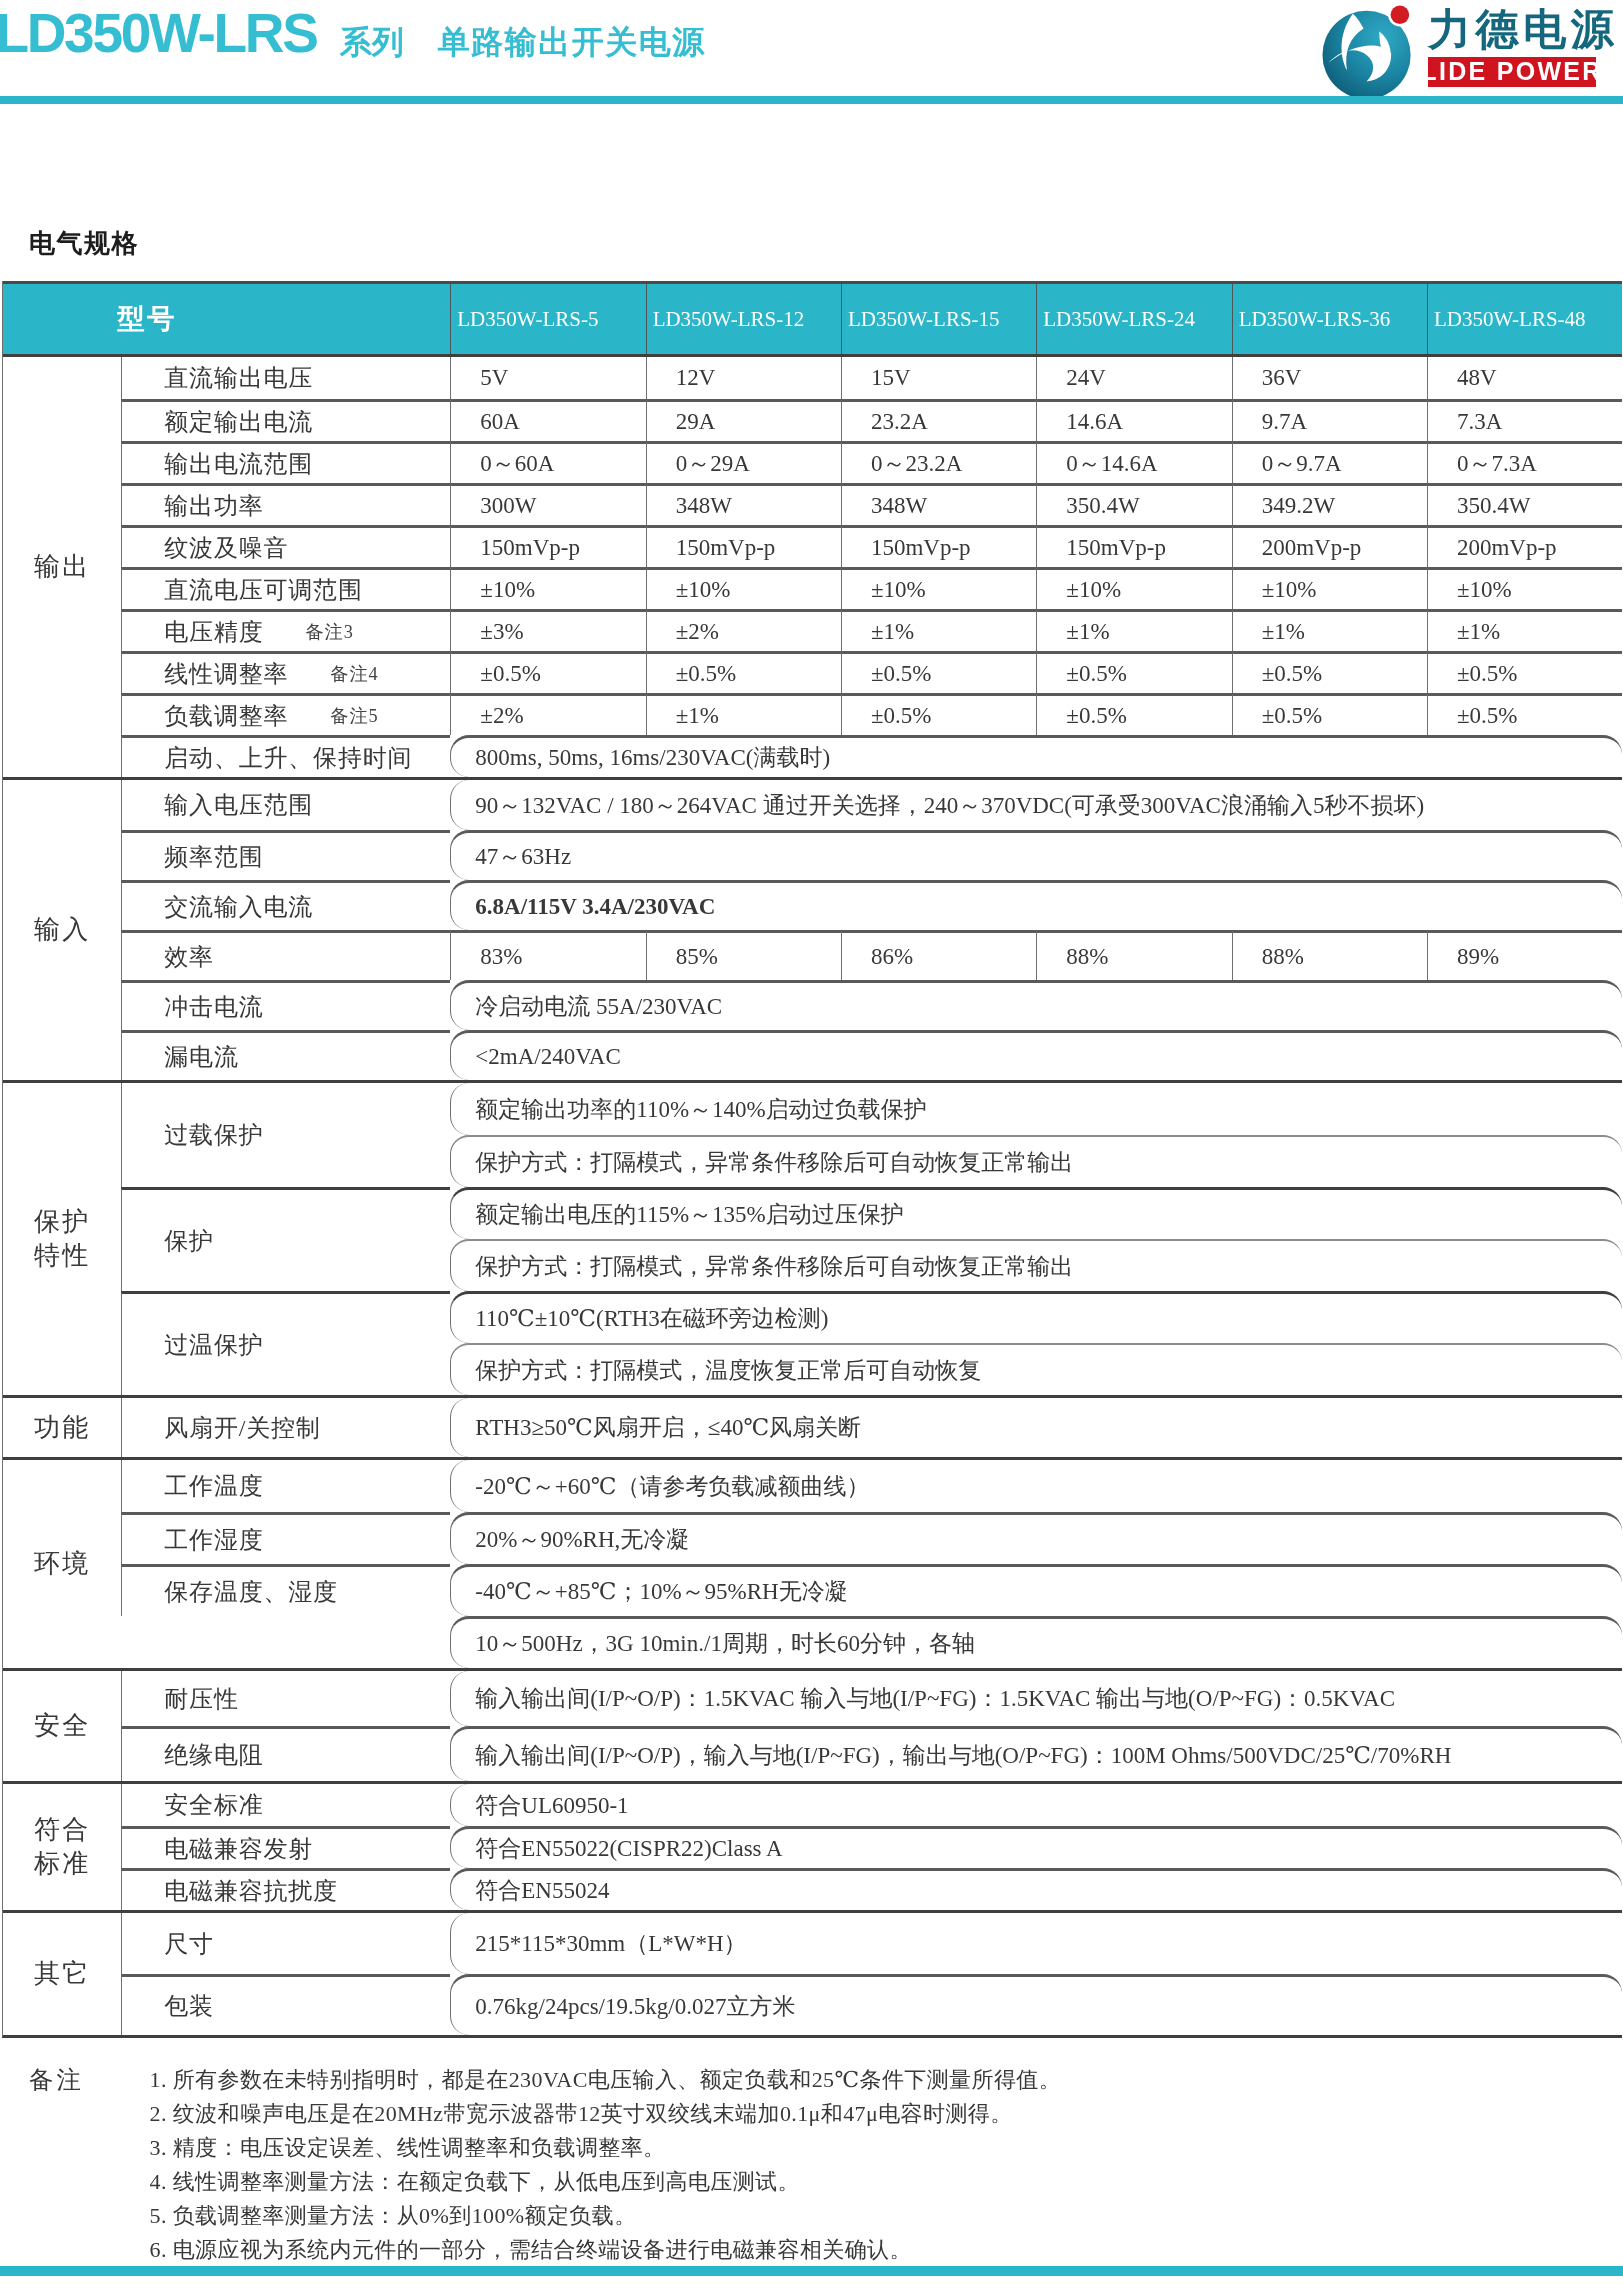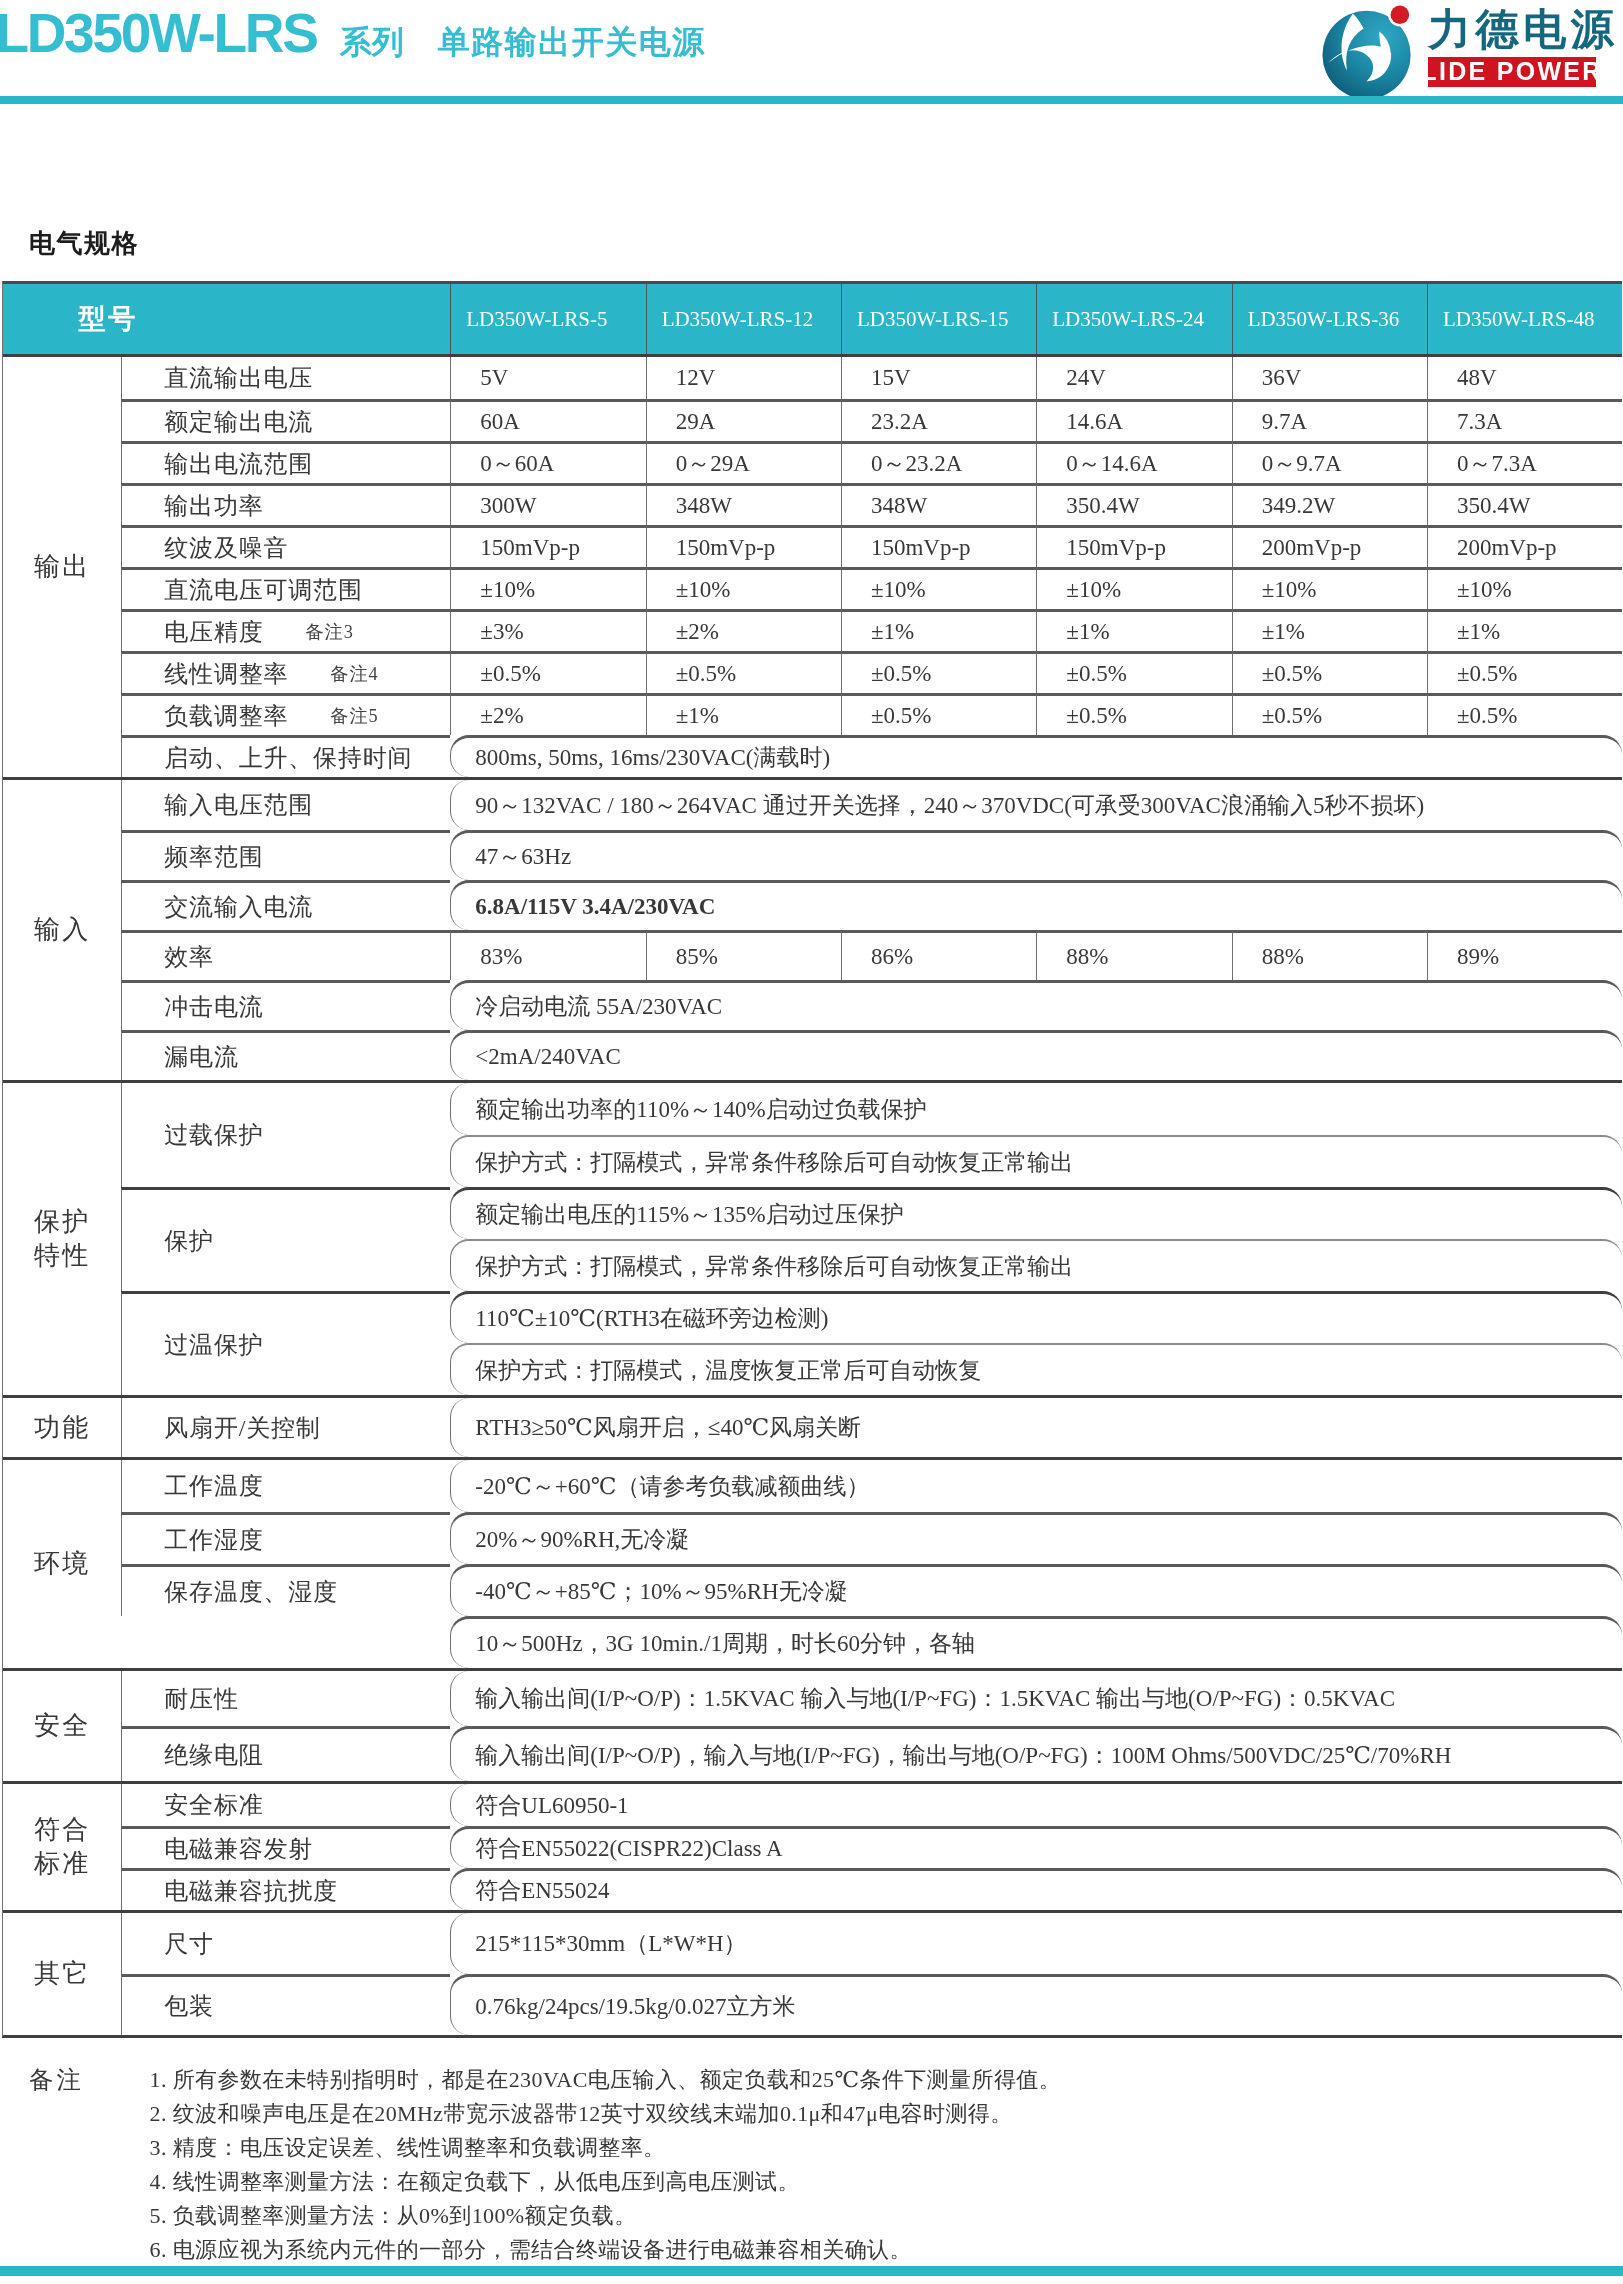--- a/index.html
+++ b/index.html
@@ -29,24 +29,24 @@
 
   .section-heading{position:absolute;left:29px;top:226px;
                    font-family:"Liberation Sans","DejaVu Sans",sans-serif;
                    font-weight:bold;font-size:26px;color:#1d1d1d;letter-spacing:1.5px;}
 
   
   .spec-table{position:absolute;left:2.3px;top:281px;width:1620px;
               border-left:1.5px solid #6f6f6f;border-bottom:3.8px solid #3f3f3f;box-sizing:border-box;}
   .thead{display:grid;grid-template-columns:447px repeat(6,1fr);height:70px;background:var(--accent);
          border-top:3.1px solid #4a4a4a;color:#fff;}
-  .hlabel{display:flex;align-items:center;padding-left:75px;
+  .hlabel{display:flex;align-items:center;padding-left:114px;
           font-family:"Liberation Sans","DejaVu Sans",sans-serif;font-weight:bold;font-size:27.5px;
           letter-spacing:2.3px;box-sizing:border-box;}
-  .mcell{display:flex;align-items:center;padding-left:15px;border-left:1.5px solid #4e5558;
+  .mcell{display:flex;align-items:center;padding-left:6px;border-left:1.5px solid #4e5558;
          font-size:21px;white-space:nowrap;box-sizing:border-box;}
 
   .sec{display:grid;grid-template-columns:118px 329px repeat(6,1fr);border-top:3.8px solid #3f3f3f;}
   .s0{grid-auto-rows:42px}.s1{grid-auto-rows:50px}.s2{grid-auto-rows:52px}.s3{grid-auto-rows:59px}
   .s4{grid-auto-rows:52px}.s5{grid-auto-rows:55px}.s6{grid-auto-rows:42px}.s7{grid-auto-rows:61px}
 
   .c{display:flex;align-items:center;box-sizing:border-box;white-space:nowrap;}
   .grp{grid-column:1;justify-content:center;text-align:center;font-size:26px;letter-spacing:2.3px;
        line-height:1.3;white-space:pre-line;}
   .lab{grid-column:2;border-left:1.5px solid #6f6f6f;padding-left:42px;font-size:24px;letter-spacing:0.8px;}

